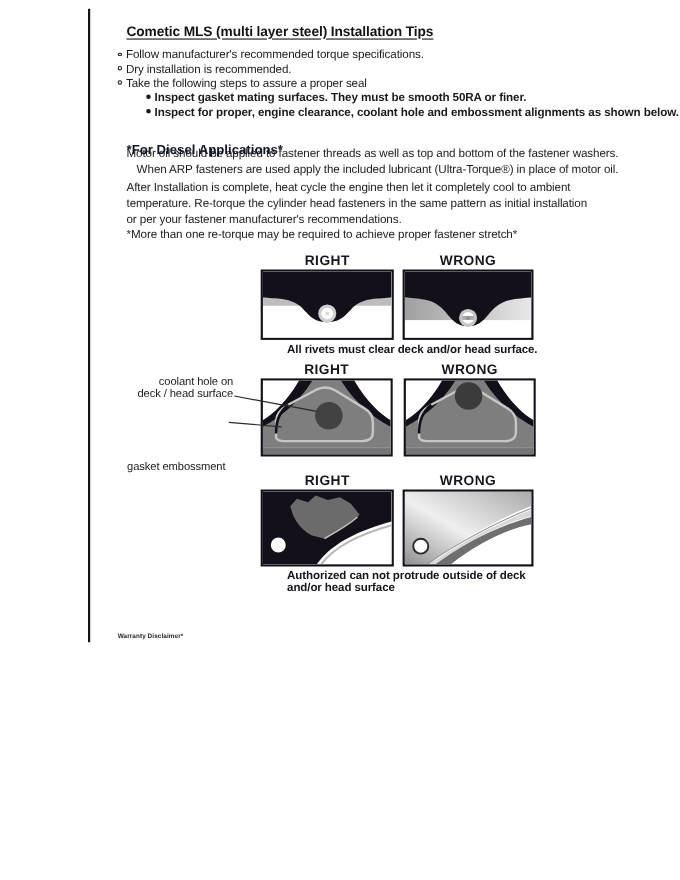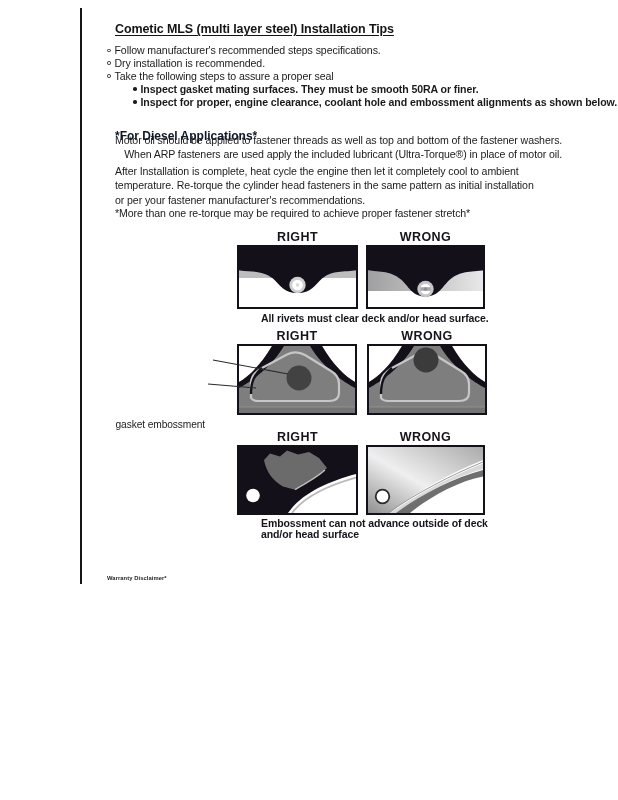--- a/index.html
+++ b/index.html
@@ -51,21 +51,21 @@
 </head>
 <body>
 
 <div class="page">
 
   <div class="vrule"></div>
 
   <div class="title">Cometic MLS (multi layer steel) Installation Tips</div>
 
   <div class="bullets">
-    <div class="bline"><span class="ocircle"></span><span>Follow manufacturer's recommended steps specifications.</span></div>
+    <div class="bline"><span class="ocircle"></span><span>Follow manufacturer's recommended torque specifications.</span></div>
     <div class="bline"><span class="ocircle"></span><span>Dry installation is recommended.</span></div>
     <div class="bline"><span class="ocircle"></span><span>Take the following steps to assure a proper seal</span></div>
     <div class="bline sub"><span class="fcircle"></span><span>Inspect gasket mating surfaces.  They must be smooth 50RA or finer.</span></div>
     <div class="bline sub"><span class="fcircle"></span><span>Inspect for proper, engine clearance, coolant hole and embossment alignments as shown below.</span></div>
   </div>
 
   <div class="h2">*For Diesel Applications*</div>
   <div class="para" id="p-oil">Motor oil should be applied to fastener threads as well as top and bottom of the fastener washers.
 When ARP fasteners are used apply the included lubricant (Ultra-Torque®) in place of motor oil.</div>
   <div class="para" id="p-heat">After Installation is complete, heat cycle the engine then let it completely cool to ambient
@@ -102,20 +102,22 @@
       <circle cx="57.5" cy="42" r="5.3" fill="#ffffff"></circle>
       <rect x="52.2" y="40.2" width="10.6" height="3.6" fill="#a8a8a8"></rect>
       <circle cx="57.5" cy="42" r="1.8" fill="#8f8f8f"></circle>
     </svg>
   </div>
   <div class="dcaption" style="left:237px; top:313px;">All rivets must clear deck and/or head surface.</div>
 
   <div class="dlabel" style="left:237px; top:329px; width:120px;">RIGHT</div>
   <div class="dlabel" style="left:367px; top:329px; width:120px;">WRONG</div>
 
+  <div class="sidelabel" id="lbl-coolant">coolant hole on
+deck / head surface</div>
   <div class="sidelabel" id="lbl-emboss">gasket embossment</div>
 
   <div class="dbox" style="left:237px; top:344px; width:120px; height:71px;">
     <svg width="116" height="67" viewBox="0 0 116 67">
       <rect x="0" y="0" width="116" height="67" fill="#7e7e7e"></rect>
       <rect x="0" y="61" width="116" height="6" fill="#747474"></rect>
       <line x1="0" y1="61" x2="116" y2="61" stroke="#989898" stroke-width="0.8"></line>
       <path d="M0,0 H33 C22,19 9,31 0,36 Z" fill="#ffffff"></path>
       <path d="M33,0 H45 C31,23 11,36 0,42 L0,36 C9,31 22,19 33,0 Z" fill="#131019"></path>
       <path d="M116,0 H83 C94,19 107,31 116,36 Z" fill="#ffffff"></path>
@@ -163,21 +165,21 @@
         </linearGradient>
       </defs>
       <rect x="0" y="0" width="115" height="66" fill="#ffffff"></rect>
       <path d="M0,0 H115 V13 C84,25 47,45.5 22,66 L0,66 Z" fill="url(#g3w)"></path>
       <path d="M115,15 C83,28 46,47.5 20,66" fill="none" stroke="#9a9a9a" stroke-width="1"></path>
       <path d="M115,16.5 C83,29.5 47,48.5 22,66 L29,66 C53,47 86,30 115,22 Z" fill="#d8d8d8"></path>
       <path d="M115,23 C85,31 52,48 28,66 L42,66 C62,49.5 91,34 115,29.5 Z" fill="#6f6f6f"></path>
       <circle cx="14.5" cy="49.5" r="6.8" fill="#ffffff" stroke="#2b2b2b" stroke-width="1.8"></circle>
     </svg>
   </div>
-  <div class="dcaption" style="left:237px; top:518px;">Embossment can not advance outside of deck
+  <div class="dcaption" style="left:237px; top:518px;">Authorized can not protrude outside of deck
 and/or head surface</div>
 
   <svg class="overlay">
     <line x1="213" y1="360" x2="288" y2="374" stroke="#2a2a2a" stroke-width="1.1"></line>
     <line x1="208" y1="384" x2="256" y2="388" stroke="#2a2a2a" stroke-width="1.1"></line>
   </svg>
 
   <div class="legal">
     <div class="lh">Warranty Disclaimer*</div>
     <p>Due to the nature of performance applications, the parts in this catalog are sold without any express warranty or any implied warranty of merchantability or fitness for a particular purpose.  Cometic Gasket Inc., shall not, under any circumstances, be liable for any special, incidental or consequential damages, including, person, party or property, but not limited to, damage, or loss of property or equipment, loss of profits or revenue, cost of purchased or replacement goods, or claims of customers of the purchase, which may arise and/or result from sale, installation or use of these parts.  Installation of these parts could adversely affect the motor manufacturers warranty coverage.</p>

